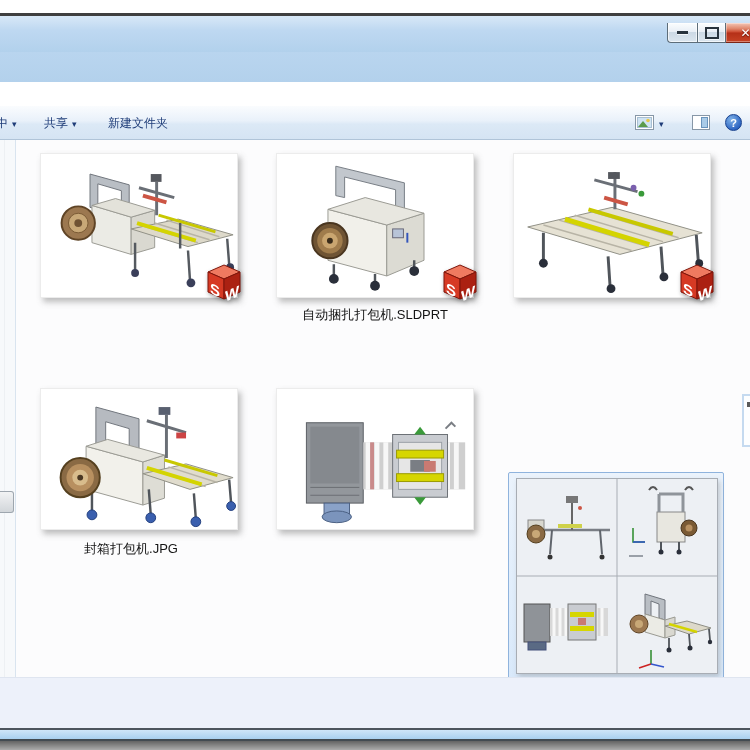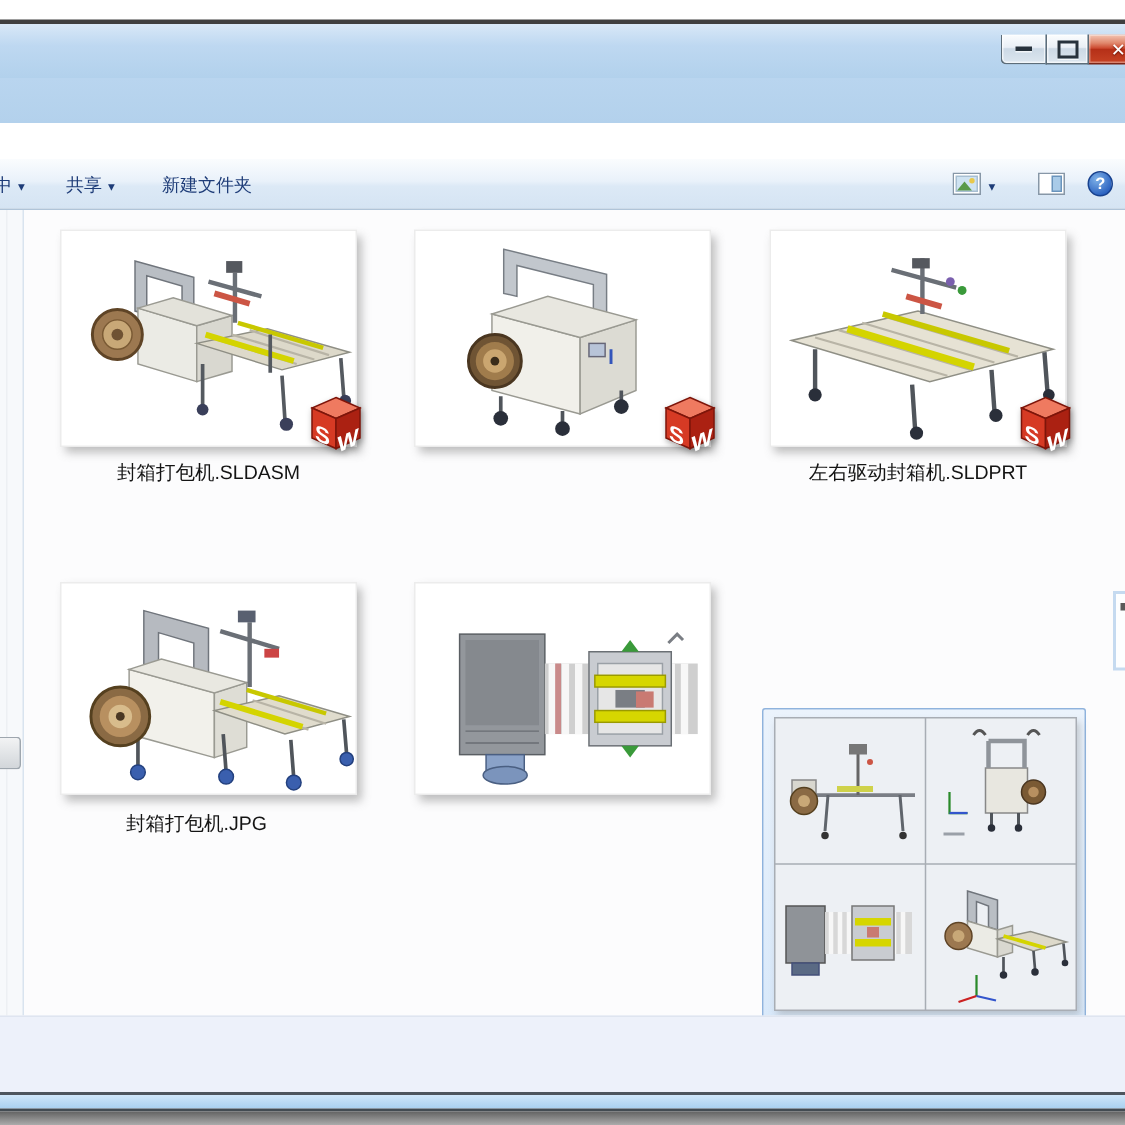--- a/index.html
+++ b/index.html
@@ -186,21 +186,20 @@
       <span class="sw-badge">
         <svg viewBox="0 0 40 40">
           <polygon points="20,3 36,10 20,17 4,10" fill="#ef7a60" stroke="#7e150a" stroke-width="1"></polygon>
           <polygon points="4,10 20,17 20,37 4,30" fill="#d63a24" stroke="#7e150a" stroke-width="1"></polygon>
           <polygon points="20,17 36,10 36,30 20,37" fill="#ab2112" stroke="#7e150a" stroke-width="1"></polygon>
           <text transform="translate(6,31) skewY(24)" font-size="15" font-weight="bold" fill="#fff">S</text>
           <text transform="translate(21,40) skewY(-24)" font-size="15" font-weight="bold" fill="#fff">W</text>
         </svg>
       </span>
     </div>
-    <div class="tile-label" style="left:40px;top:166px;">封箱打包机.SLDASM</div>
 
     <div class="thumb" style="left:276px;top:13px;width:198px;height:145px;">
       <svg viewBox="0 0 200 145">
         <path d="M60 12 L130 29 L130 66 L121 64 L121 36 L69 23 L69 44 L60 42 Z" fill="#c2c7cd" stroke="#777d84"></path>
         <path d="M52 56 L112 72 L112 124 L52 108 Z" fill="#f1f0ea" stroke="#9a9a92"></path>
         <path d="M112 72 L150 60 L150 108 L112 124 Z" fill="#dcdbd3" stroke="#9a9a92"></path>
         <path d="M52 56 L90 44 L150 60 L112 72 Z" fill="#e8e7e0" stroke="#9a9a92"></path>
         <rect x="118" y="76" width="11" height="9" fill="#b8c4d8" stroke="#667"></rect>
         <path d="M133 80 L133 90" stroke="#3355bb" stroke-width="2"></path>
         <path d="M58 112 L58 124 M100 122 L100 132 M140 108 L140 116" stroke="#50555b" stroke-width="2.5"></path>
@@ -215,20 +214,21 @@
       <span class="sw-badge">
         <svg viewBox="0 0 40 40">
           <polygon points="20,3 36,10 20,17 4,10" fill="#ef7a60" stroke="#7e150a" stroke-width="1"></polygon>
           <polygon points="4,10 20,17 20,37 4,30" fill="#d63a24" stroke="#7e150a" stroke-width="1"></polygon>
           <polygon points="20,17 36,10 36,30 20,37" fill="#ab2112" stroke="#7e150a" stroke-width="1"></polygon>
           <text transform="translate(6,31) skewY(24)" font-size="15" font-weight="bold" fill="#fff">S</text>
           <text transform="translate(21,40) skewY(-24)" font-size="15" font-weight="bold" fill="#fff">W</text>
         </svg>
       </span>
     </div>
+    <div class="tile-label" style="left:276px;top:166px;">自动捆扎打包机.SLDPRT</div>
 
     <div class="thumb" style="left:513px;top:13px;width:198px;height:145px;">
       <svg viewBox="0 0 200 145">
         <path d="M14 74 L108 102 L192 80 L100 54 Z" fill="#e6e2d4" stroke="#8f8f85"></path>
         <path d="M30 72 L120 98 M46 67 L136 94 M62 62 L152 89 M78 58 L168 85" stroke="#b8b4a6" stroke-width="1.5"></path>
         <path d="M103 18 L103 56 M82 26 L126 38" stroke="#6a6f76" stroke-width="3" fill="none"></path>
         <rect x="96" y="18" width="12" height="7" fill="#55585e"></rect>
         <circle cx="130" cy="40" r="3" fill="#3a9a3a"></circle>
         <path d="M92 44 L116 51" stroke="#cc5544" stroke-width="4"></path>
         <path d="M52 66 L138 92" stroke="#d4d400" stroke-width="5"></path>
@@ -243,21 +243,20 @@
       <span class="sw-badge">
         <svg viewBox="0 0 40 40">
           <polygon points="20,3 36,10 20,17 4,10" fill="#ef7a60" stroke="#7e150a" stroke-width="1"></polygon>
           <polygon points="4,10 20,17 20,37 4,30" fill="#d63a24" stroke="#7e150a" stroke-width="1"></polygon>
           <polygon points="20,17 36,10 36,30 20,37" fill="#ab2112" stroke="#7e150a" stroke-width="1"></polygon>
           <text transform="translate(6,31) skewY(24)" font-size="15" font-weight="bold" fill="#fff">S</text>
           <text transform="translate(21,40) skewY(-24)" font-size="15" font-weight="bold" fill="#fff">W</text>
         </svg>
       </span>
     </div>
-    <div class="tile-label" style="left:513px;top:166px;">左右驱动封箱机.SLDPRT</div>
 
     <div class="thumb" style="left:40px;top:248px;width:198px;height:142px;">
       <svg viewBox="0 0 200 142">
         <path d="M56 18 L100 30 L100 72 L90 70 L90 40 L66 33 L66 62 L56 60 Z" fill="#b6bac0" stroke="#70757c"></path>
         <path d="M46 58 L104 74 L104 118 L46 102 Z" fill="#f2f1eb" stroke="#9a9a92"></path>
         <path d="M104 74 L126 67 L126 111 L104 118 Z" fill="#deddd5" stroke="#9a9a92"></path>
         <path d="M46 58 L68 51 L126 67 L104 74 Z" fill="#e9e8e1" stroke="#9a9a92"></path>
         <path d="M128 26 L128 70 M108 32 L148 44" stroke="#6a6f76" stroke-width="3" fill="none"></path>
         <rect x="120" y="18" width="12" height="8" fill="#596070"></rect>
         <rect x="138" y="44" width="10" height="6" fill="#cc4444"></rect>

